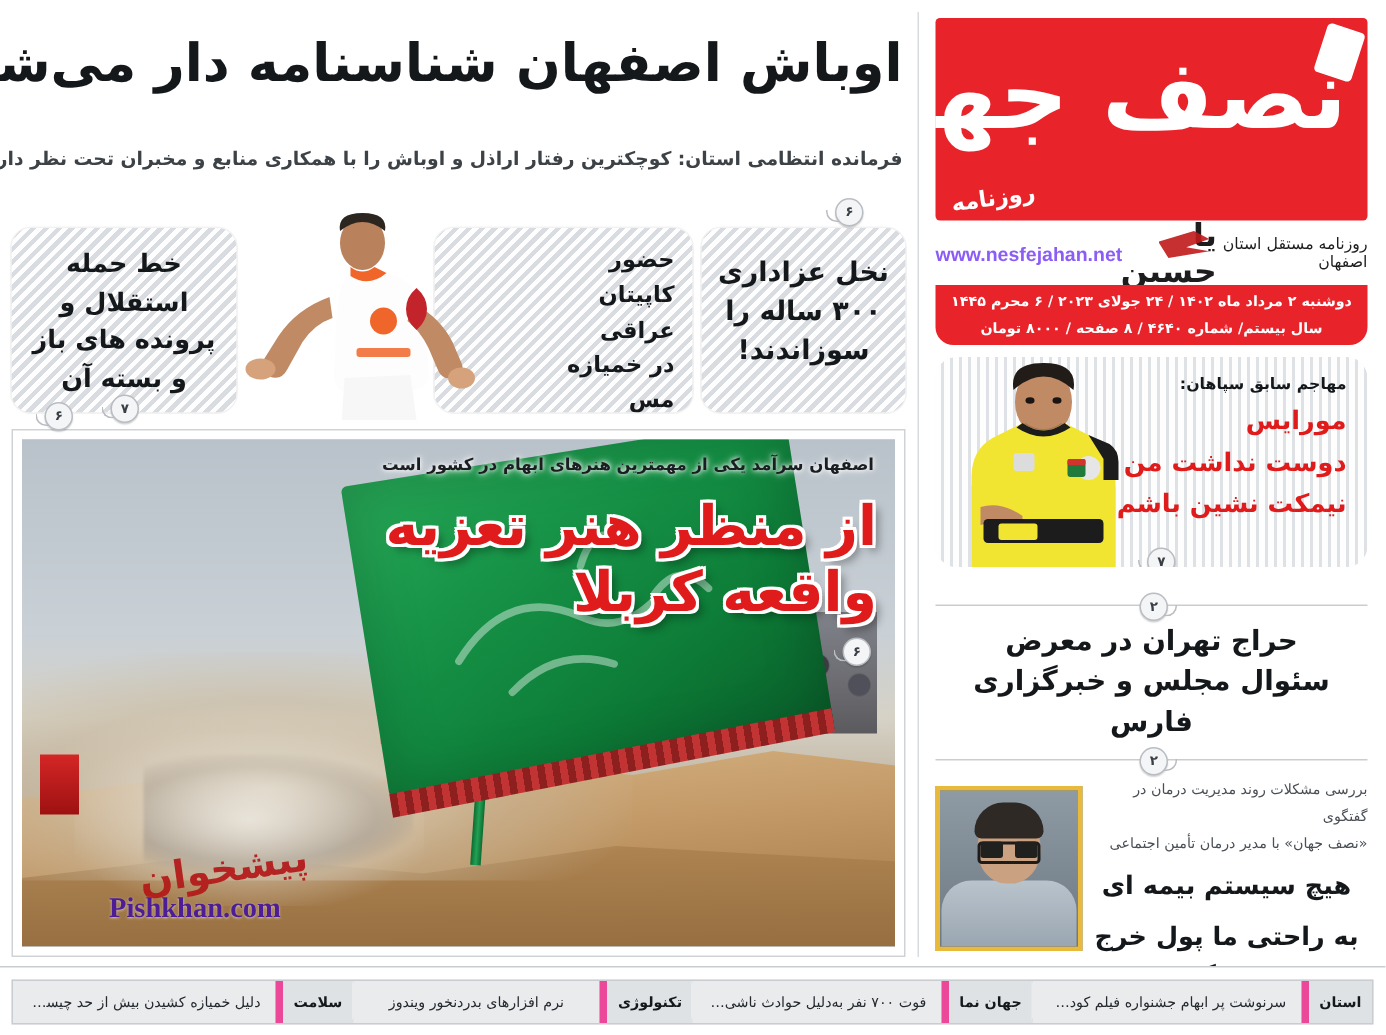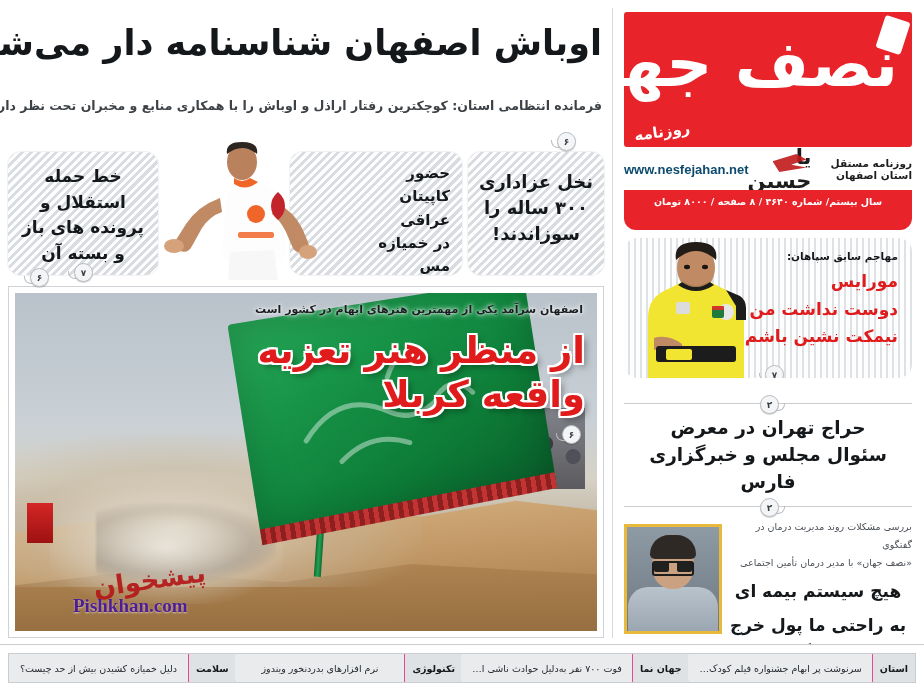--- a/index.html
+++ b/index.html
@@ -186,36 +186,36 @@
   .mh-white{
     position:absolute;right:6px;top:6px;width:26px;height:34px;
     background:#fff;transform:rotate(18deg);border-radius:3px;
   }
 
   .mh-row{
     position:absolute;right:12px;top:152px;width:288px;height:34px;
     display:flex;align-items:center;justify-content:space-between;
   }
   .mh-url{
-    font-size:13px;font-weight:bold;color:#0c4a6e;direction:ltr;
+    font-size:13px;font-weight:bold;color:#8b5cf6;direction:ltr;
     font-family:"Liberation Sans",sans-serif;
   }
   .mh-logo{
     position:relative;width:62px;height:34px;
     display:flex;align-items:center;justify-content:center;
   }
   .mh-logo .ya{
     color:#1d1d1d;font-size:21px;font-weight:bold;letter-spacing:-1px;
   }
   .mh-logo::before{
     content:"";position:absolute;right:4px;top:2px;width:34px;height:18px;
     background:#c01a1a;clip-path:polygon(0 40%,70% 0,100% 30%,55% 60%,100% 75%,20% 100%);
     opacity:.9;
   }
-  .mh-tag{font-size:10.5px;color:#1d1d1d;font-weight:700;text-align:right;}
+  .mh-tag{font-size:10.5px;color:#1d1d1d;font-weight:400;text-align:right;}
 
   .dateline{
     position:absolute;right:12px;top:190px;width:288px;height:40px;
     background:#e8232a;border-radius:0 0 12px 12px;
     color:#fff;text-align:center;padding-top:3px;box-sizing:border-box;
   }
   .dateline div{font-size:9.5px;line-height:1.85;font-weight:600;}
 
   .sports-box{
     position:absolute;right:12px;top:238px;width:288px;height:140px;
@@ -275,21 +275,21 @@
     display:flex;flex-direction:row;align-items:stretch;
     background:#e9ebed;border:1px solid #c9cdd2;
   }
   .bcell{
     position:relative;display:flex;align-items:center;flex:1;min-width:0;
     background:#e9ebed;
   }
   .bcell .lbl{
     background:#dfe2e5;height:100%;display:flex;align-items:center;
     padding:0 7px;font-size:9.5px;font-weight:bold;color:#15181b;white-space:nowrap;
-    border-left:1px solid #ec4899;
+    border-left:5px solid #ec4899;
   }
   .bcell .txt{
     flex:1;padding:0 10px;font-size:9.5px;color:#25292e;white-space:nowrap;
     overflow:hidden;text-overflow:ellipsis;text-align:center;
   }
   .bcell .arrow{
     position:absolute;left:-1px;top:0;width:0;height:0;
     border-top:13px solid transparent;border-bottom:13px solid transparent;
     border-left:8px solid #e9ebed;z-index:3;
   }
@@ -395,20 +395,21 @@
 
     <div class="mh-row">
       <div class="mh-tag">روزنامه مستقل استان اصفهان</div>
       <div class="mh-logo">
         <span class="ya">یا حسین</span>
       </div>
       <div class="mh-url">www.nesfejahan.net</div>
     </div>
 
     <div class="dateline">
+      <div>دوشنبه ۲ مرداد ماه ۱۴۰۲ / ۲۴ جولای ۲۰۲۳ / ۶ محرم ۱۴۴۵</div>
       <div>سال بیستم/ شماره ۴۶۴۰ / ۸ صفحه / ۸۰۰۰ تومان</div>
     </div>
 
     <div class="sports-box vstripe">
       <div class="sb-kicker">مهاجم سابق سپاهان:</div>
       <div class="sb-title">
         <div>مورایس</div>
         <div>دوست نداشت من</div>
         <div>نیمکت نشین باشم</div>
       </div>

